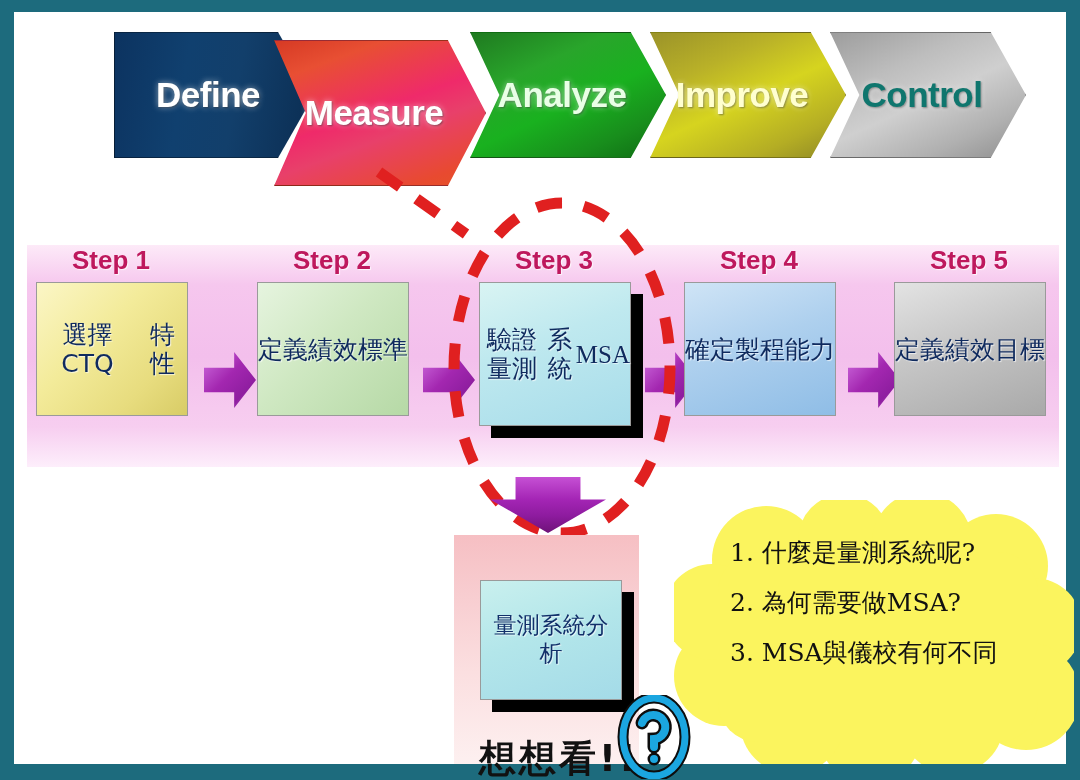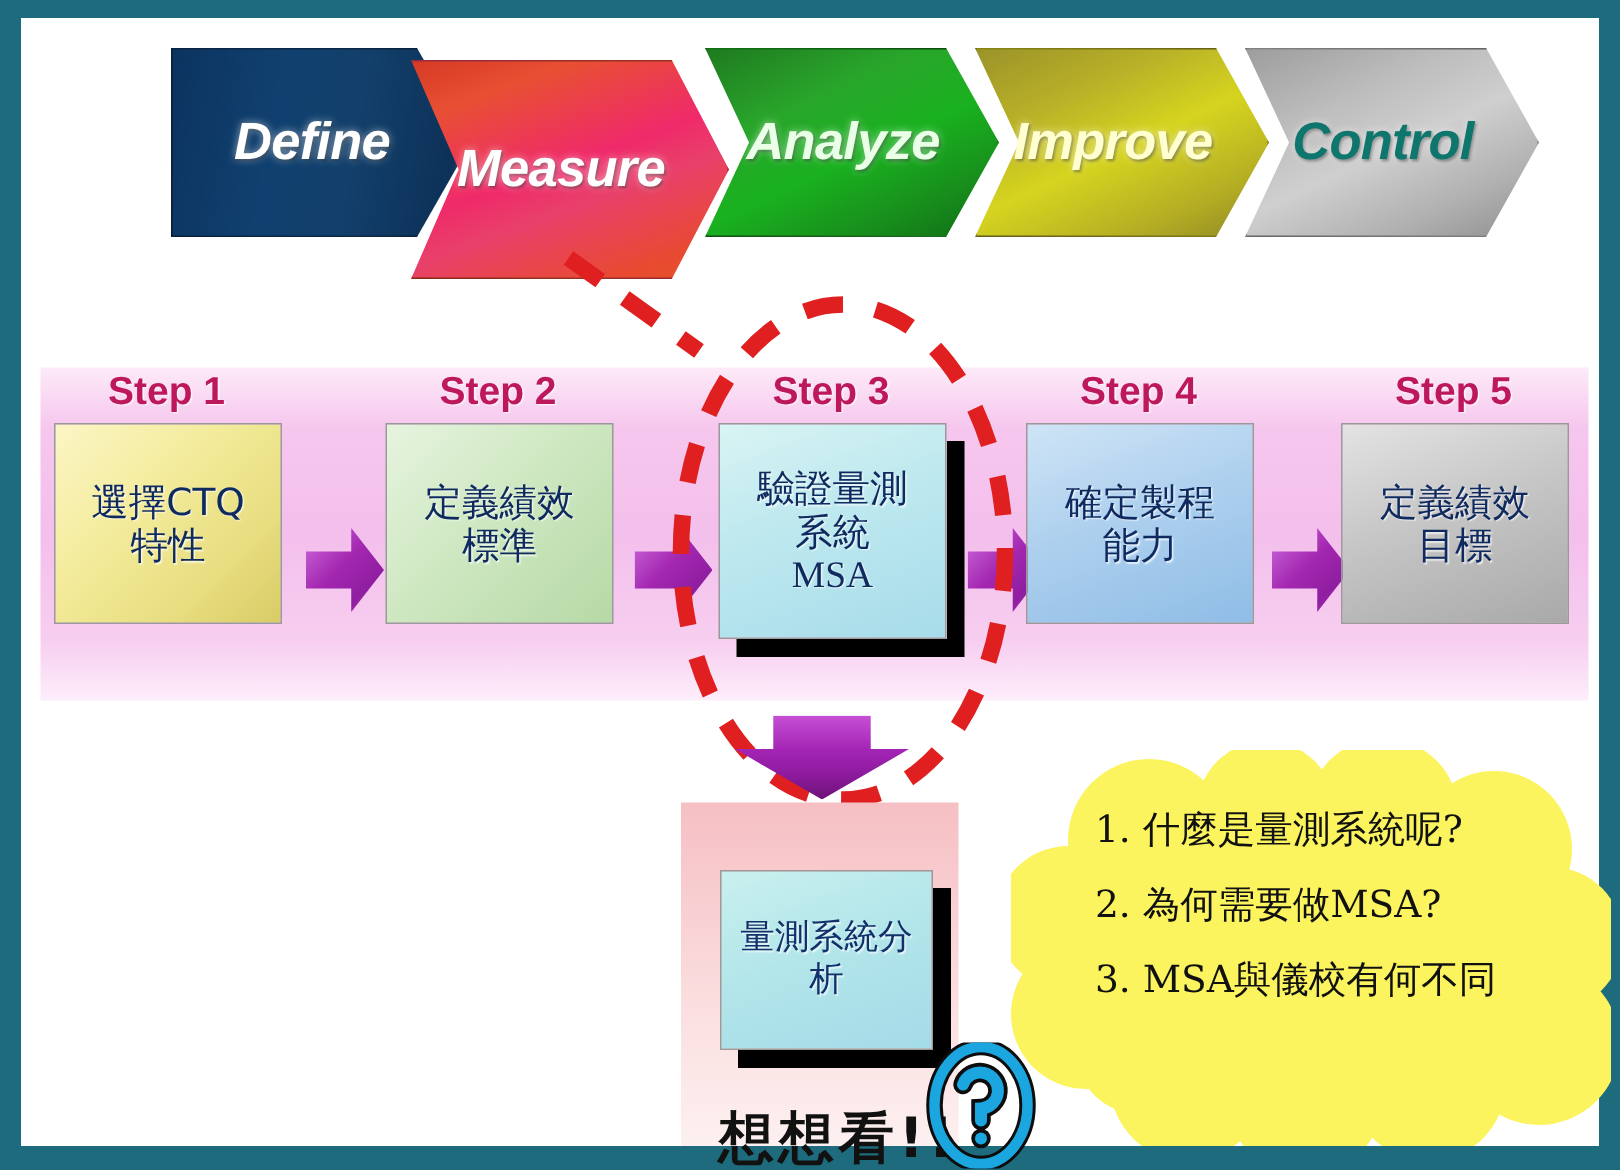--- a/index.html
+++ b/index.html
@@ -8,21 +8,21 @@
     background:#1d6b7d;
     font-family:"Liberation Sans","DejaVu Sans",sans-serif;
   }
   .frame{
     position:absolute;left:14px;top:12px;width:1052px;height:752px;
     background:#ffffff;
   }
   .canvas{position:absolute;left:0;top:0;width:1052px;height:752px;}
 
   
-  .dmaic{position:absolute;left:0;top:0;width:1052px;height:185px;font-style:italic;}
+  .dmaic{position:absolute;left:0;top:0;width:1052px;height:185px;}
   .chev{
     position:absolute;top:20px;height:126px;
     display:flex;align-items:center;justify-content:center;
   }
   .chev .lbl{
     position:relative;z-index:3;
     font-size:35px;font-weight:600;letter-spacing:-0.5px;
     color:#ffffff;text-shadow:0 0 6px rgba(255,255,255,.55),1px 1px 2px rgba(0,0,0,.45);
     white-space:nowrap;
     transform:translateX(-6px);
@@ -55,21 +55,21 @@
     background:linear-gradient(180deg,#fdeaf8 0%,#f6c7ee 18%,#f3bfec 50%,#f7cef0 82%,#fdeefb 100%);
   }
   .step{position:absolute;top:233px;width:150px;text-align:center;}
   .step .sname{
     font-size:26px;font-weight:700;color:#be185d;
     text-shadow:1px 1px 1px rgba(255,255,255,.8);
     margin-bottom:6px;
   }
   .sbox{
     position:relative;width:150px;height:132px;
-    display:flex;flex-direction:column;align-items:center;justify-content:center;
+    display:flex;flex-direction:row;align-items:center;justify-content:center;
     border:1px solid #9a9a9a;
     font-size:25px;color:#0f2a5e;line-height:1.16;
     font-family:"DejaVu Sans","Liberation Sans",sans-serif;
     text-shadow:1px 1px 1px rgba(255,255,255,.7);
   }
   .sbox .ln{display:block;}
   #sbox0{background:linear-gradient(135deg,#fbf6c6 0%,#f3eb9a 40%,#e7dc7e 75%,#d8cc66 100%);}
   #sbox1{background:linear-gradient(135deg,#e6f4df 0%,#cfe8c2 45%,#b6d9a6 100%);}
   #sbox2{background:linear-gradient(160deg,#d9f4f3 0%,#bfe9ef 40%,#a7dcea 100%);height:142px;}
   #sbox3{background:linear-gradient(160deg,#cfe4f6 0%,#aed0ee 45%,#8fbde6 100%);}

